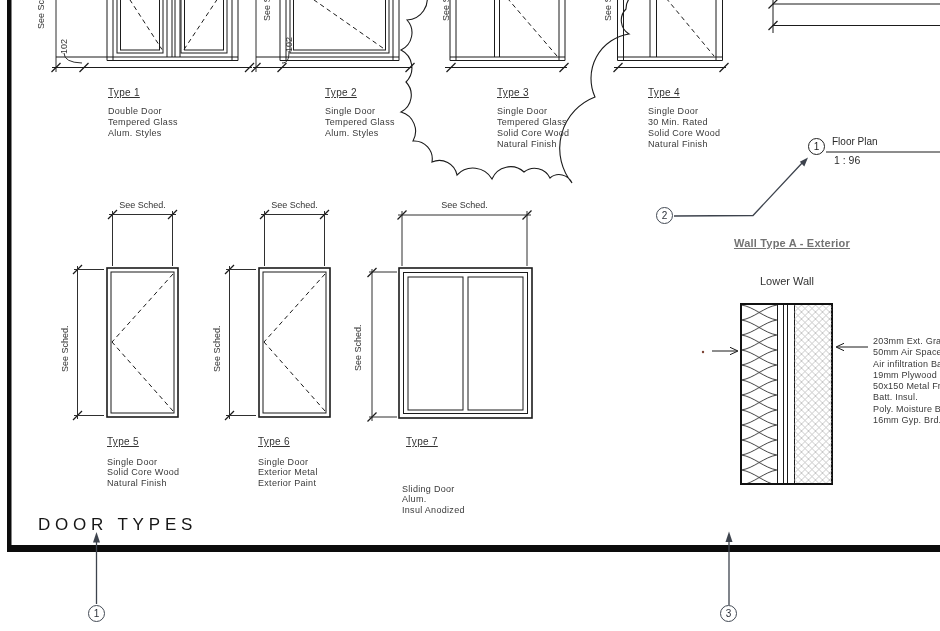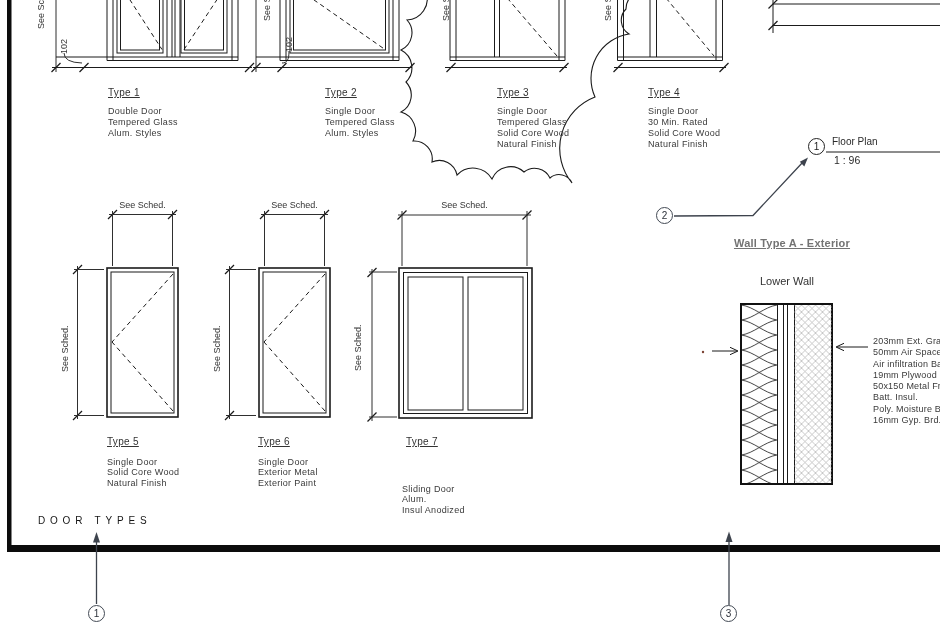--- a/index.html
+++ b/index.html
@@ -23,21 +23,21 @@
   }
   .viewcircle{
     width:15px;height:15px;border:1.3px solid #222;border-radius:50%;
     background:#fff;color:#222;font-size:10px;line-height:15px;text-align:center;
   }
   .walltitle{font-size:11px;font-weight:bold;color:#737373;text-decoration:underline;
     text-align:center;letter-spacing:.2px;white-space:nowrap;}
   .wallsub{font-size:11px;color:#333;text-align:center;white-space:nowrap;}
   .fp-title{font-size:10px;color:#2b2b2b;white-space:nowrap;}
   .fp-scale{font-size:10.5px;color:#2b2b2b;white-space:nowrap;text-align:right;}
-  .doortypes{font-size:10px;letter-spacing:4.8px;color:#161616;white-space:nowrap;}
+  .doortypes{font-size:17px;letter-spacing:4.8px;color:#161616;white-space:nowrap;}
   .walllayers div{font-size:9px;color:#3a3a3a;line-height:11.3px;letter-spacing:.2px;white-space:nowrap;}
   svg .ln{stroke:#1b1b1b;stroke-width:1;fill:none;}
   svg .ln2{stroke:#1b1b1b;stroke-width:1.6;fill:none;}
   svg .dim{stroke:#2f2f2f;stroke-width:1;fill:none;}
   svg .dash{stroke:#1b1b1b;stroke-width:1;fill:none;stroke-dasharray:4.5 3.5;}
   svg .tick{stroke:#1b1b1b;stroke-width:1.2;fill:none;}
   svg .cloud{stroke:#1a1a1a;stroke-width:1.1;fill:none;}
   svg .arrow{stroke:#3d434d;stroke-width:1.3;fill:none;}
   svg .ahead{fill:#3d434d;stroke:none;}
 </style>

